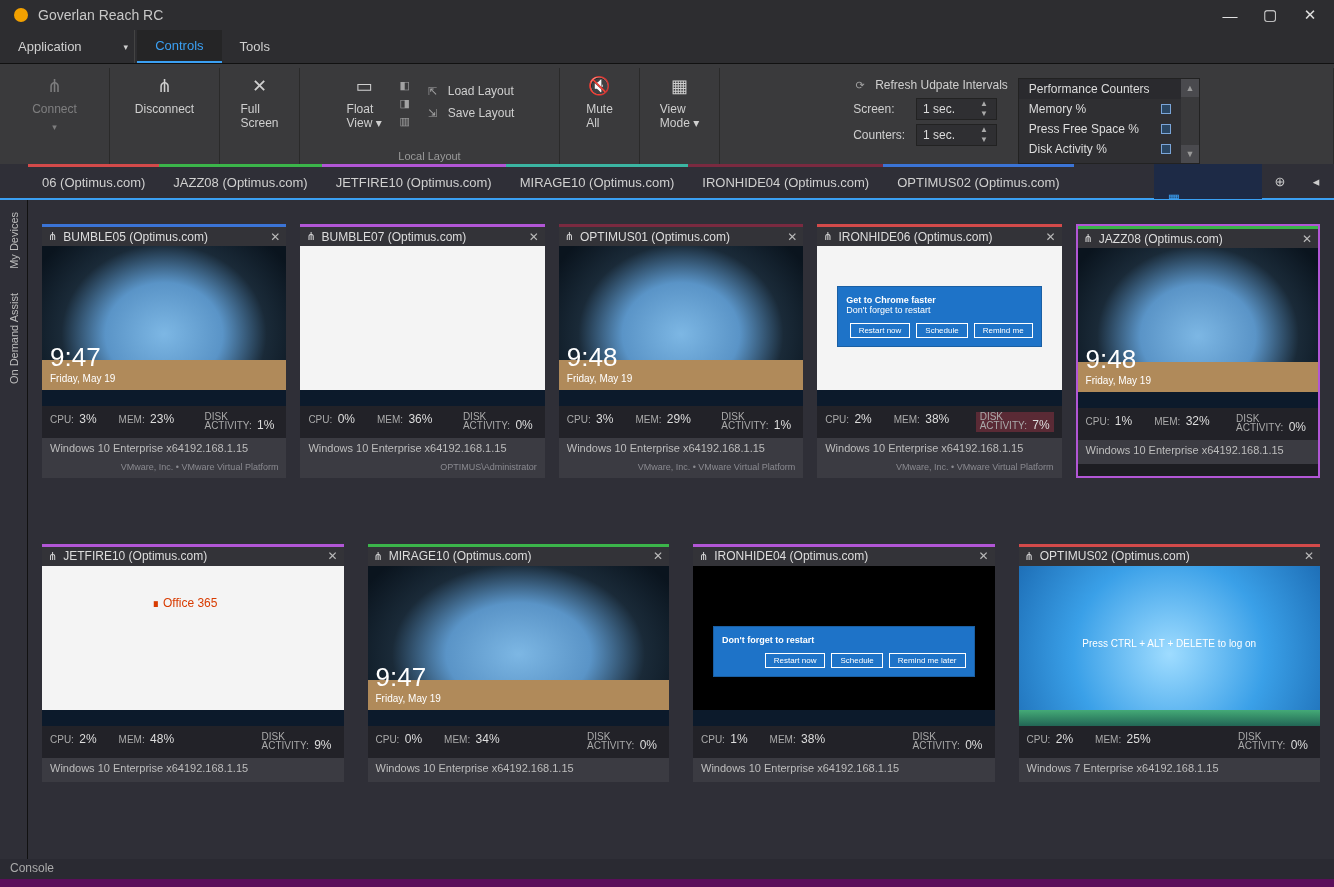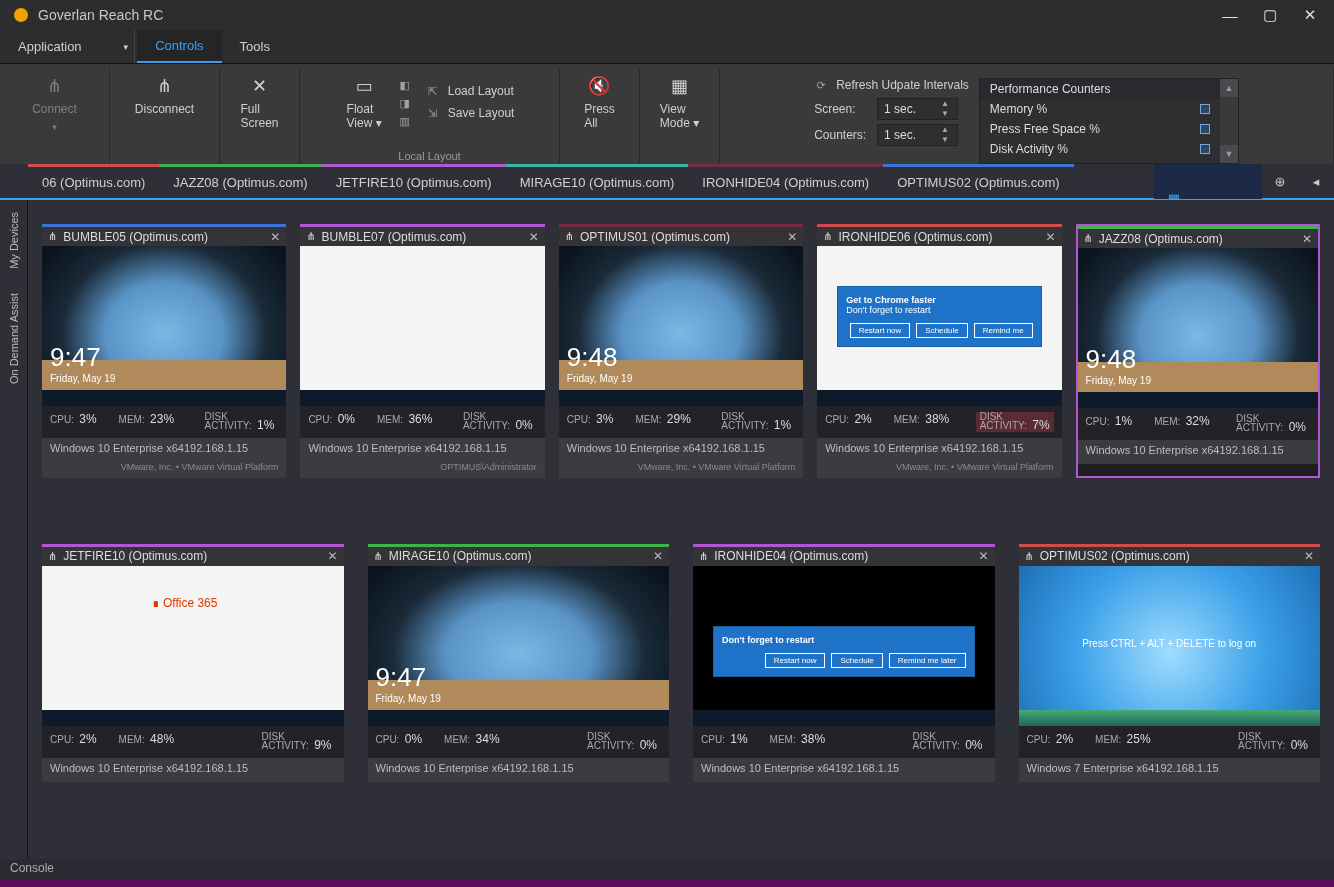--- a/index.html
+++ b/index.html
@@ -26,21 +26,21 @@
   .rsmall{display:flex;align-items:center;gap:8px;padding:2px 8px;cursor:pointer;}
   .mini{width:14px;height:14px;display:flex;align-items:center;justify-content:center;font-size:11px;opacity:.7;}
   
   .monblock{display:flex;gap:10px;align-items:flex-start;padding:6px 10px 16px;}
   .montable{display:grid;grid-template-columns:auto auto auto;gap:4px 6px;align-items:center;}
   .spin{display:flex;align-items:center;background:#2f2f32;border:1px solid #222;height:22px;}
   .spin input{background:transparent;border:0;color:#ddd;width:60px;padding:0 6px;font-size:12px;}
   .spin .arrows{display:flex;flex-direction:column;width:14px;}
   .spin .arrows div{height:10px;font-size:8px;text-align:center;color:#aaa;cursor:pointer;line-height:10px;}
   
-  .counters{display:flex;border:1px solid #222;background:#2f2f32;height:86px;width:260px;}
+  .counters{display:flex;border:1px solid #222;background:#2f2f32;height:86px;width:182px;}
   .counters .list{flex:1;overflow:hidden;}
   .counters .row{display:flex;justify-content:space-between;align-items:center;padding:3px 10px;font-size:12px;color:#ddd;}
   .counters .chk{width:10px;height:10px;border:1px solid #7aa5d8;background:#2b4763;}
   .counters .scroll{width:18px;background:#3a3a3c;display:flex;flex-direction:column;}
   .counters .sbtn{height:18px;text-align:center;font-size:9px;color:#999;cursor:pointer;display:flex;align-items:center;justify-content:center;background:#4a4a4e;}
   .counters .strack{flex:1;}
   
   .tabstrip{height:34px;background:#2f2f37;display:flex;align-items:stretch;position:relative;}
   .tab{padding:0 14px;display:flex;align-items:center;gap:6px;color:#d0d0d0;border-top:3px solid transparent;cursor:pointer;white-space:nowrap;}
   .tab.c-red{border-top-color:#d34a4a;}
@@ -157,21 +157,21 @@
             <span class="mini">⇲</span>
             <span>Save Layout</span>
           </div>
       </div>
     </div>
     <div class="glabel">Local Layout</div>
   </div>
   <div class="rgroup" style="width:80px;">
     <div class="rbigbtn">
       <div class="ricon">🔇</div>
-      <div><span>Press</span><br><span>All</span></div>
+      <div><span>Mute</span><br><span>All</span></div>
     </div>
   </div>
   <div class="rgroup" style="width:80px;">
     <div class="rbigbtn">
       <div class="ricon">▦</div>
       <div><span>View</span><br><span>Mode</span> ▾</div>
     </div>
   </div>
   <div class="rgroup" style="flex:1;">
     <div class="monblock">

